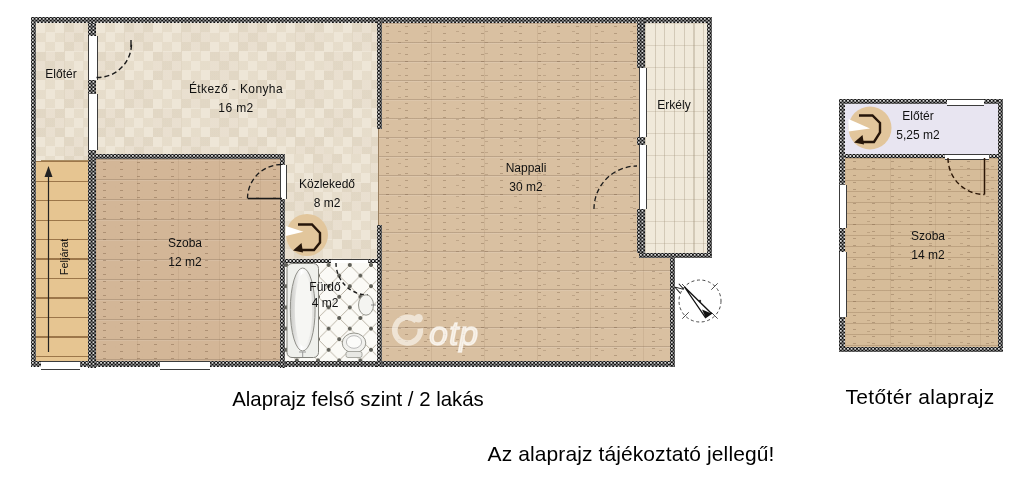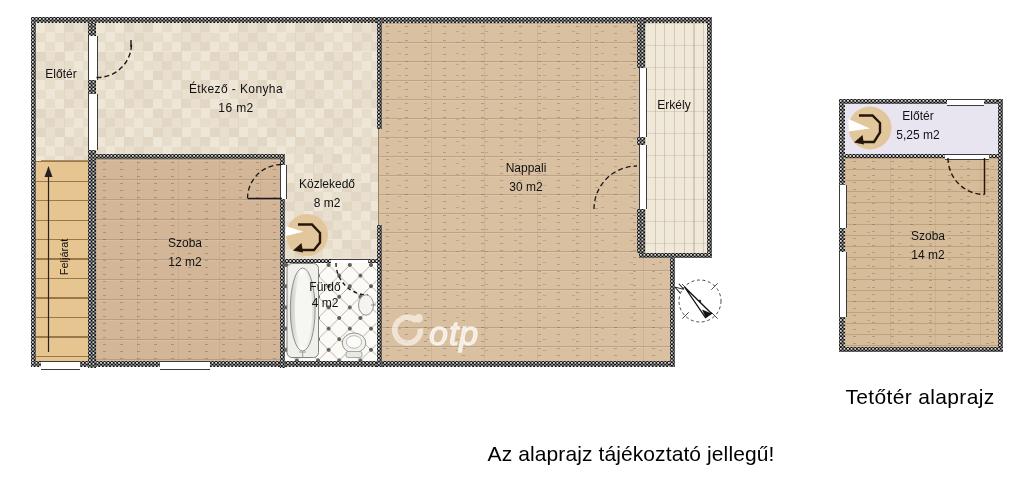--- a/index.html
+++ b/index.html
@@ -206,15 +206,16 @@
 <div class="lbl" style="left:185px;top:252px;">Szoba
 12 m2</div>
 <div class="lbl" style="left:325px;top:295px;line-height:15.5px;">Fürdő
 4 m2</div>
 <div class="lbl" style="left:918px;top:125px;">Előtér
 5,25 m2</div>
 <div class="lbl" style="left:928px;top:245px;">Szoba
 14 m2</div>
 <div class="lbl" style="left:64px;top:257px;transform:translate(-50%,-50%) rotate(-90deg);font-size:11px;">Feljárat</div>
 
+<div class="big" style="left:358px;top:399px;font-size:20.4px;">Alaprajz felső szint / 2 lakás</div>
 <div class="big" style="left:920px;top:397px;letter-spacing:.35px;">Tetőtér alaprajz</div>
 <div class="big" style="left:631px;top:454px;letter-spacing:.1px;">Az alaprajz tájékoztató jellegű!</div>
 </div>
 
 </body></html>

